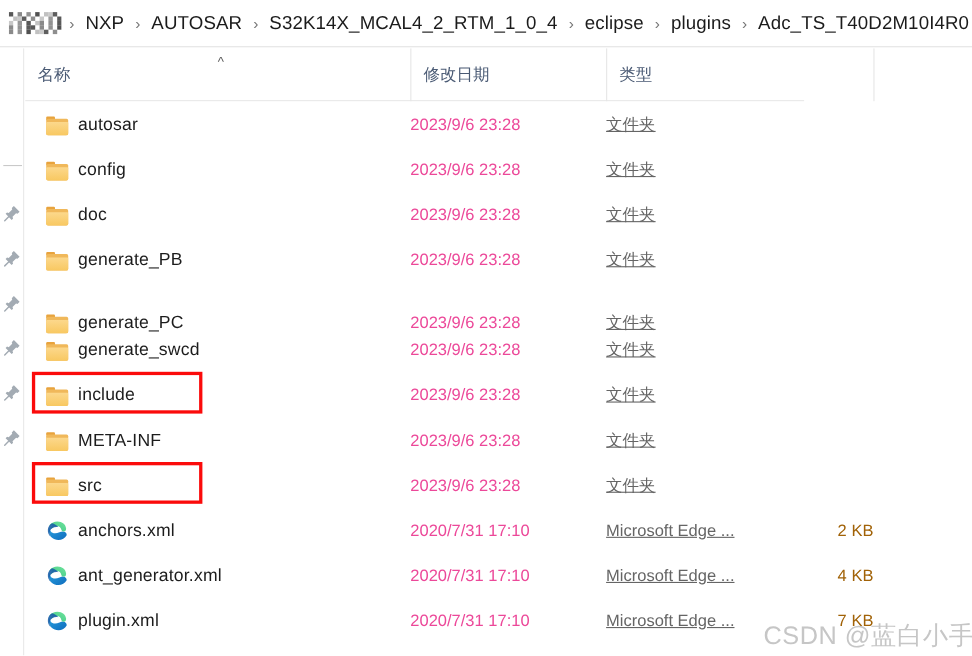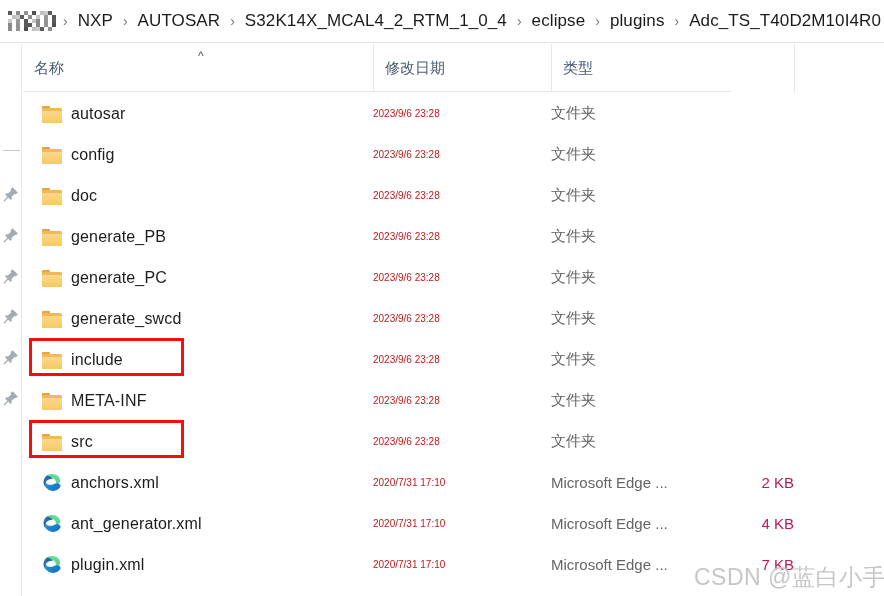--- a/index.html
+++ b/index.html
@@ -85,31 +85,31 @@
   .icon-box {
     width:20px; height:20px; margin-left:19px; margin-right:9px;
     position:relative; flex:none;
   }
   .name-text {
     font-size:16px; color:#1c1c1c; letter-spacing:.15px;
   }
   .cell-date {
     position:absolute; left:350px; width:195px; height:41px;
     display:flex; align-items:center;
-    font-size:10px; color:#b91c1c;
+    font-size:15px; color:#ec4899;
   }
   .cell-type {
     position:absolute; left:528px; width:150px; height:41px;
     display:flex; align-items:center;
-    font-size:15px; color:#656565;
+    font-size:15px; color:#656565;text-decoration:underline;
   }
   .cell-size {
     position:absolute; left:678px; width:93px; height:41px;
     display:flex; align-items:center; justify-content:flex-end;
-    font-size:15px; color:#be185d;
+    font-size:15px; color:#a16207;
   }
 
   
   .folder-ico { width:20px; height:17px; position:absolute; top:2px; left:0; }
   .folder-ico .tab {
     position:absolute; left:0; top:0; width:8px; height:3.5px;
     background:#e8a33d; border-radius:1px 1px 0 0;
   }
   .folder-ico .back {
     position:absolute; left:0; top:2.5px; width:20px; height:14.5px;
@@ -294,21 +294,21 @@
               <span class="back"></span>
               <span class="front"></span>
             </span>
           </span>
           <span class="name-text">generate_PB</span>
         </div>
         <div class="cell-date">2023/9/6 23:28</div>
         <div class="cell-type">文件夹</div>
         <div class="cell-size"></div>
       </div>
-      <div class="row" style="top: 164px;">
+      <div class="row" style="top: 180px;">
         <div class="cell-name">
           <span class="icon-box">
             <span class="folder-ico">
               <span class="tab"></span>
               <span class="back"></span>
               <span class="front"></span>
             </span>
           </span>
           <span class="name-text">generate_PC</span>
         </div>

